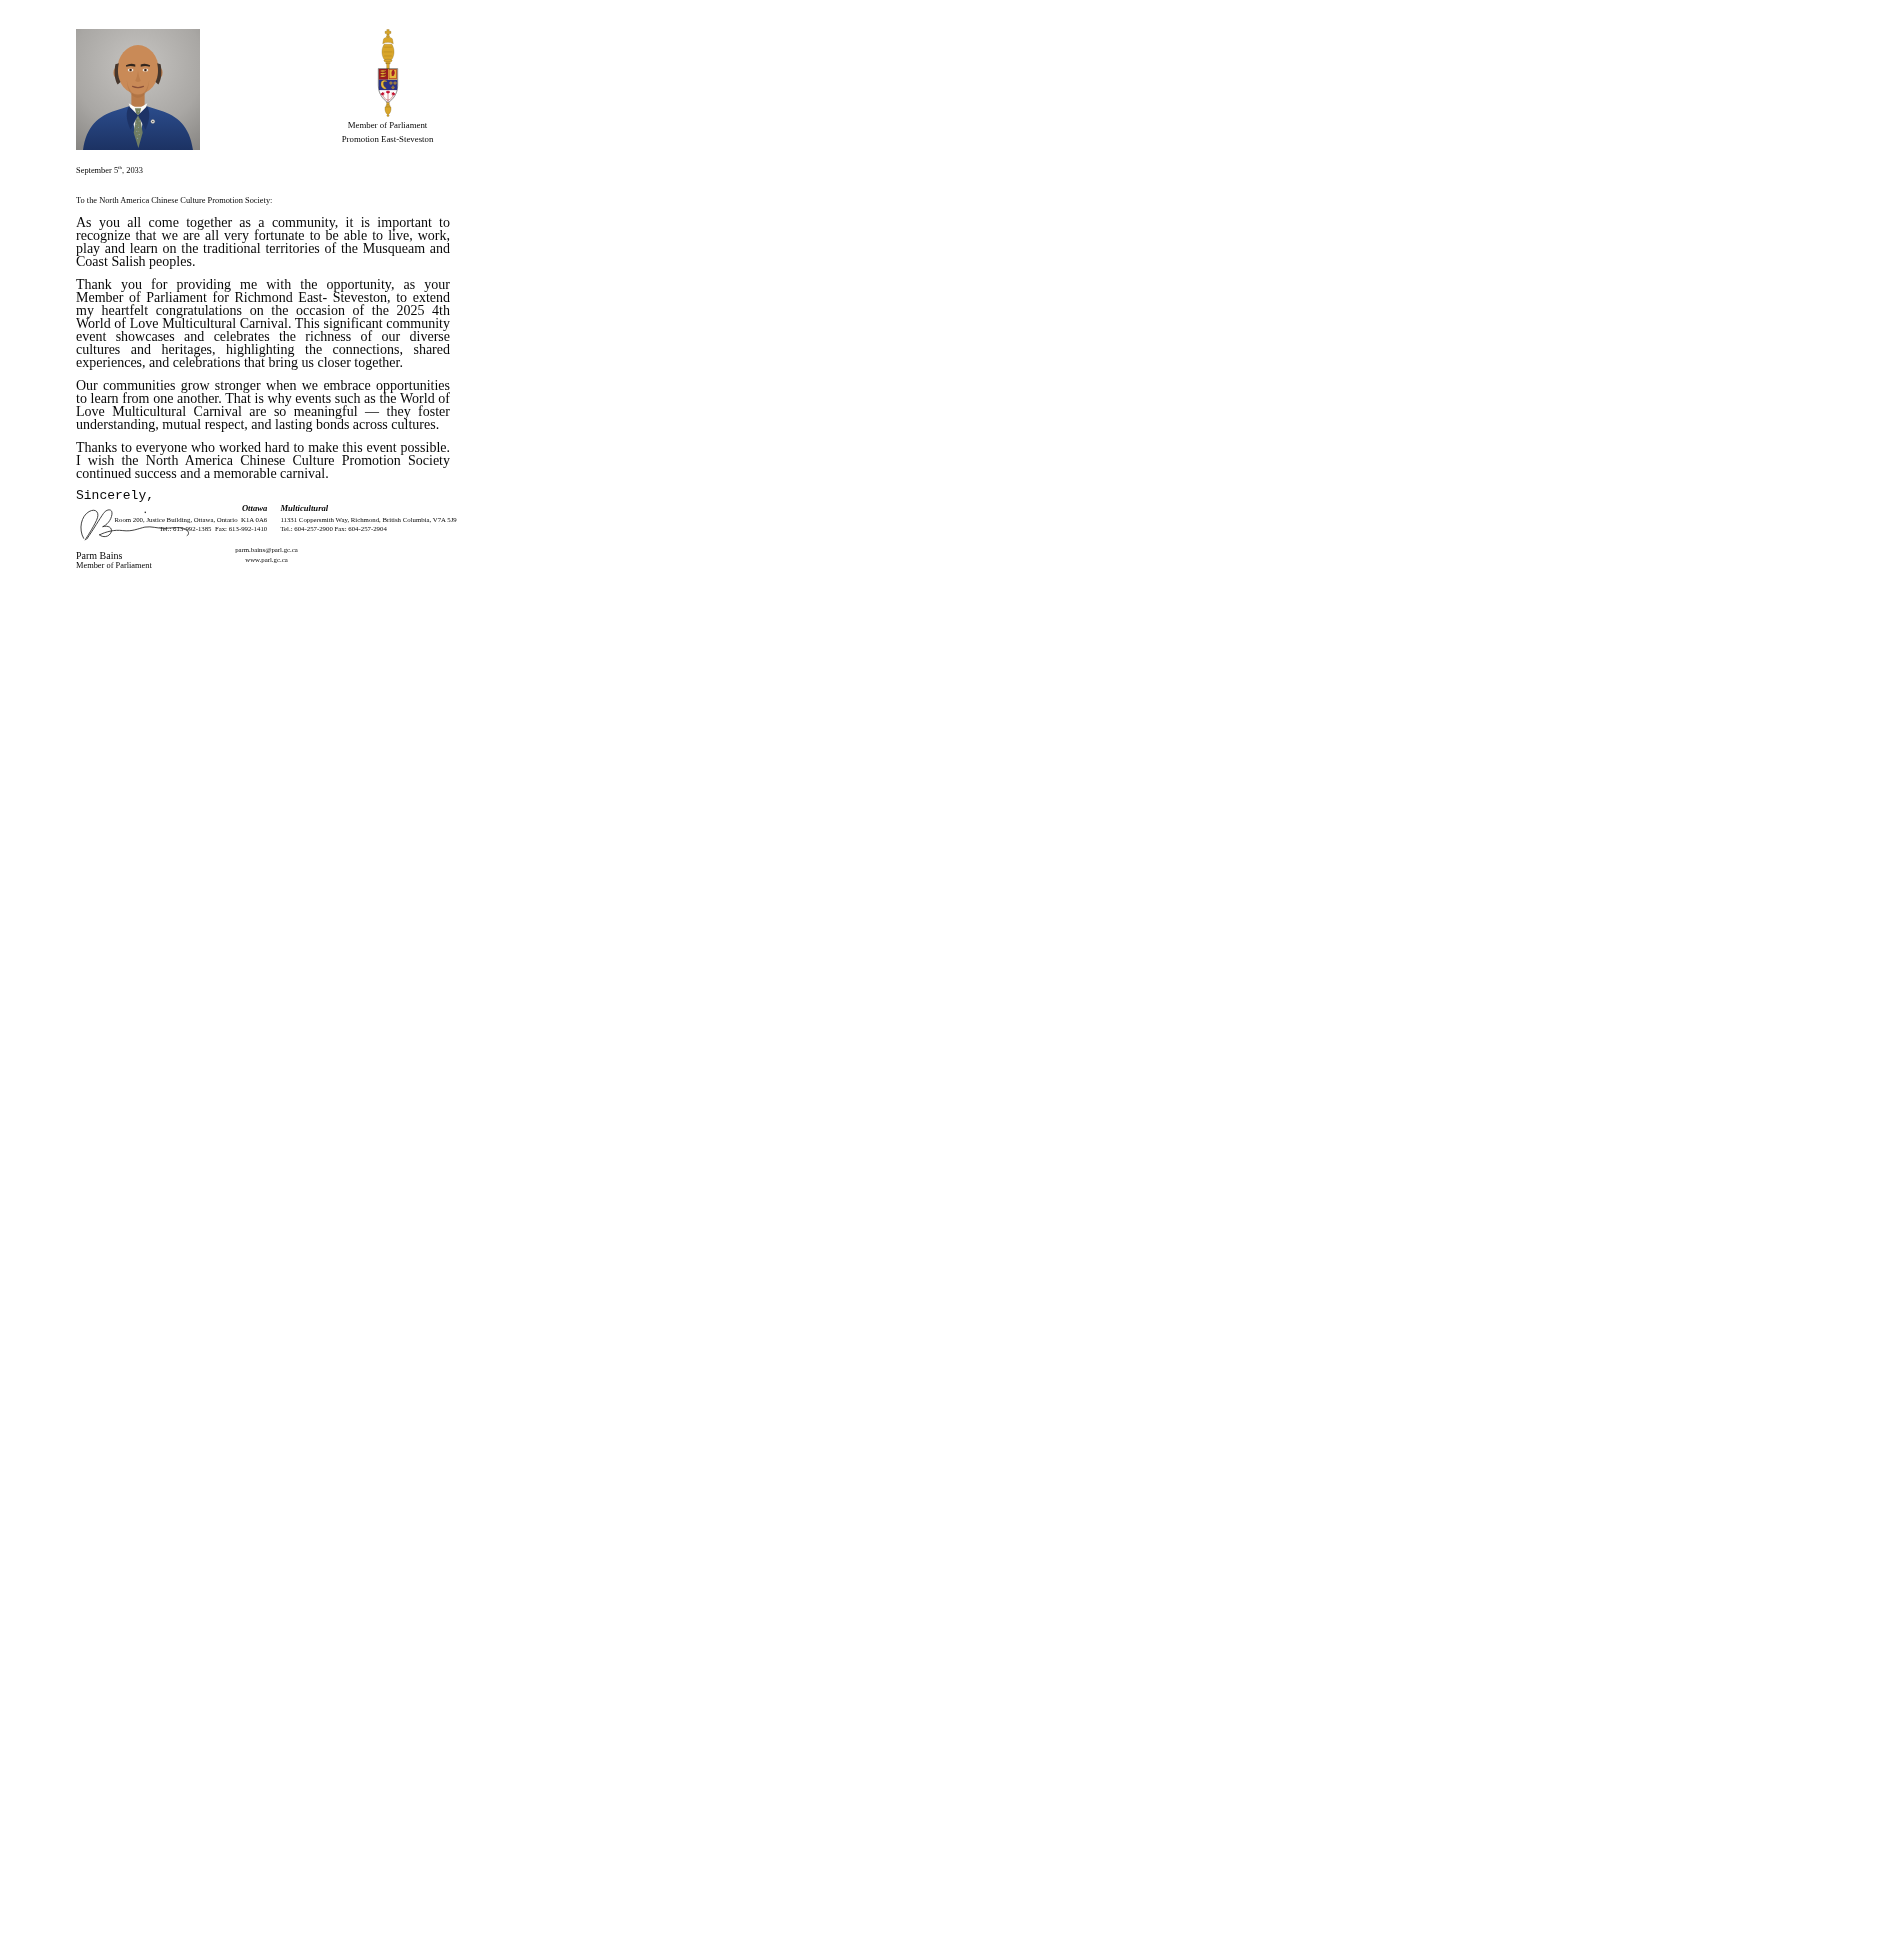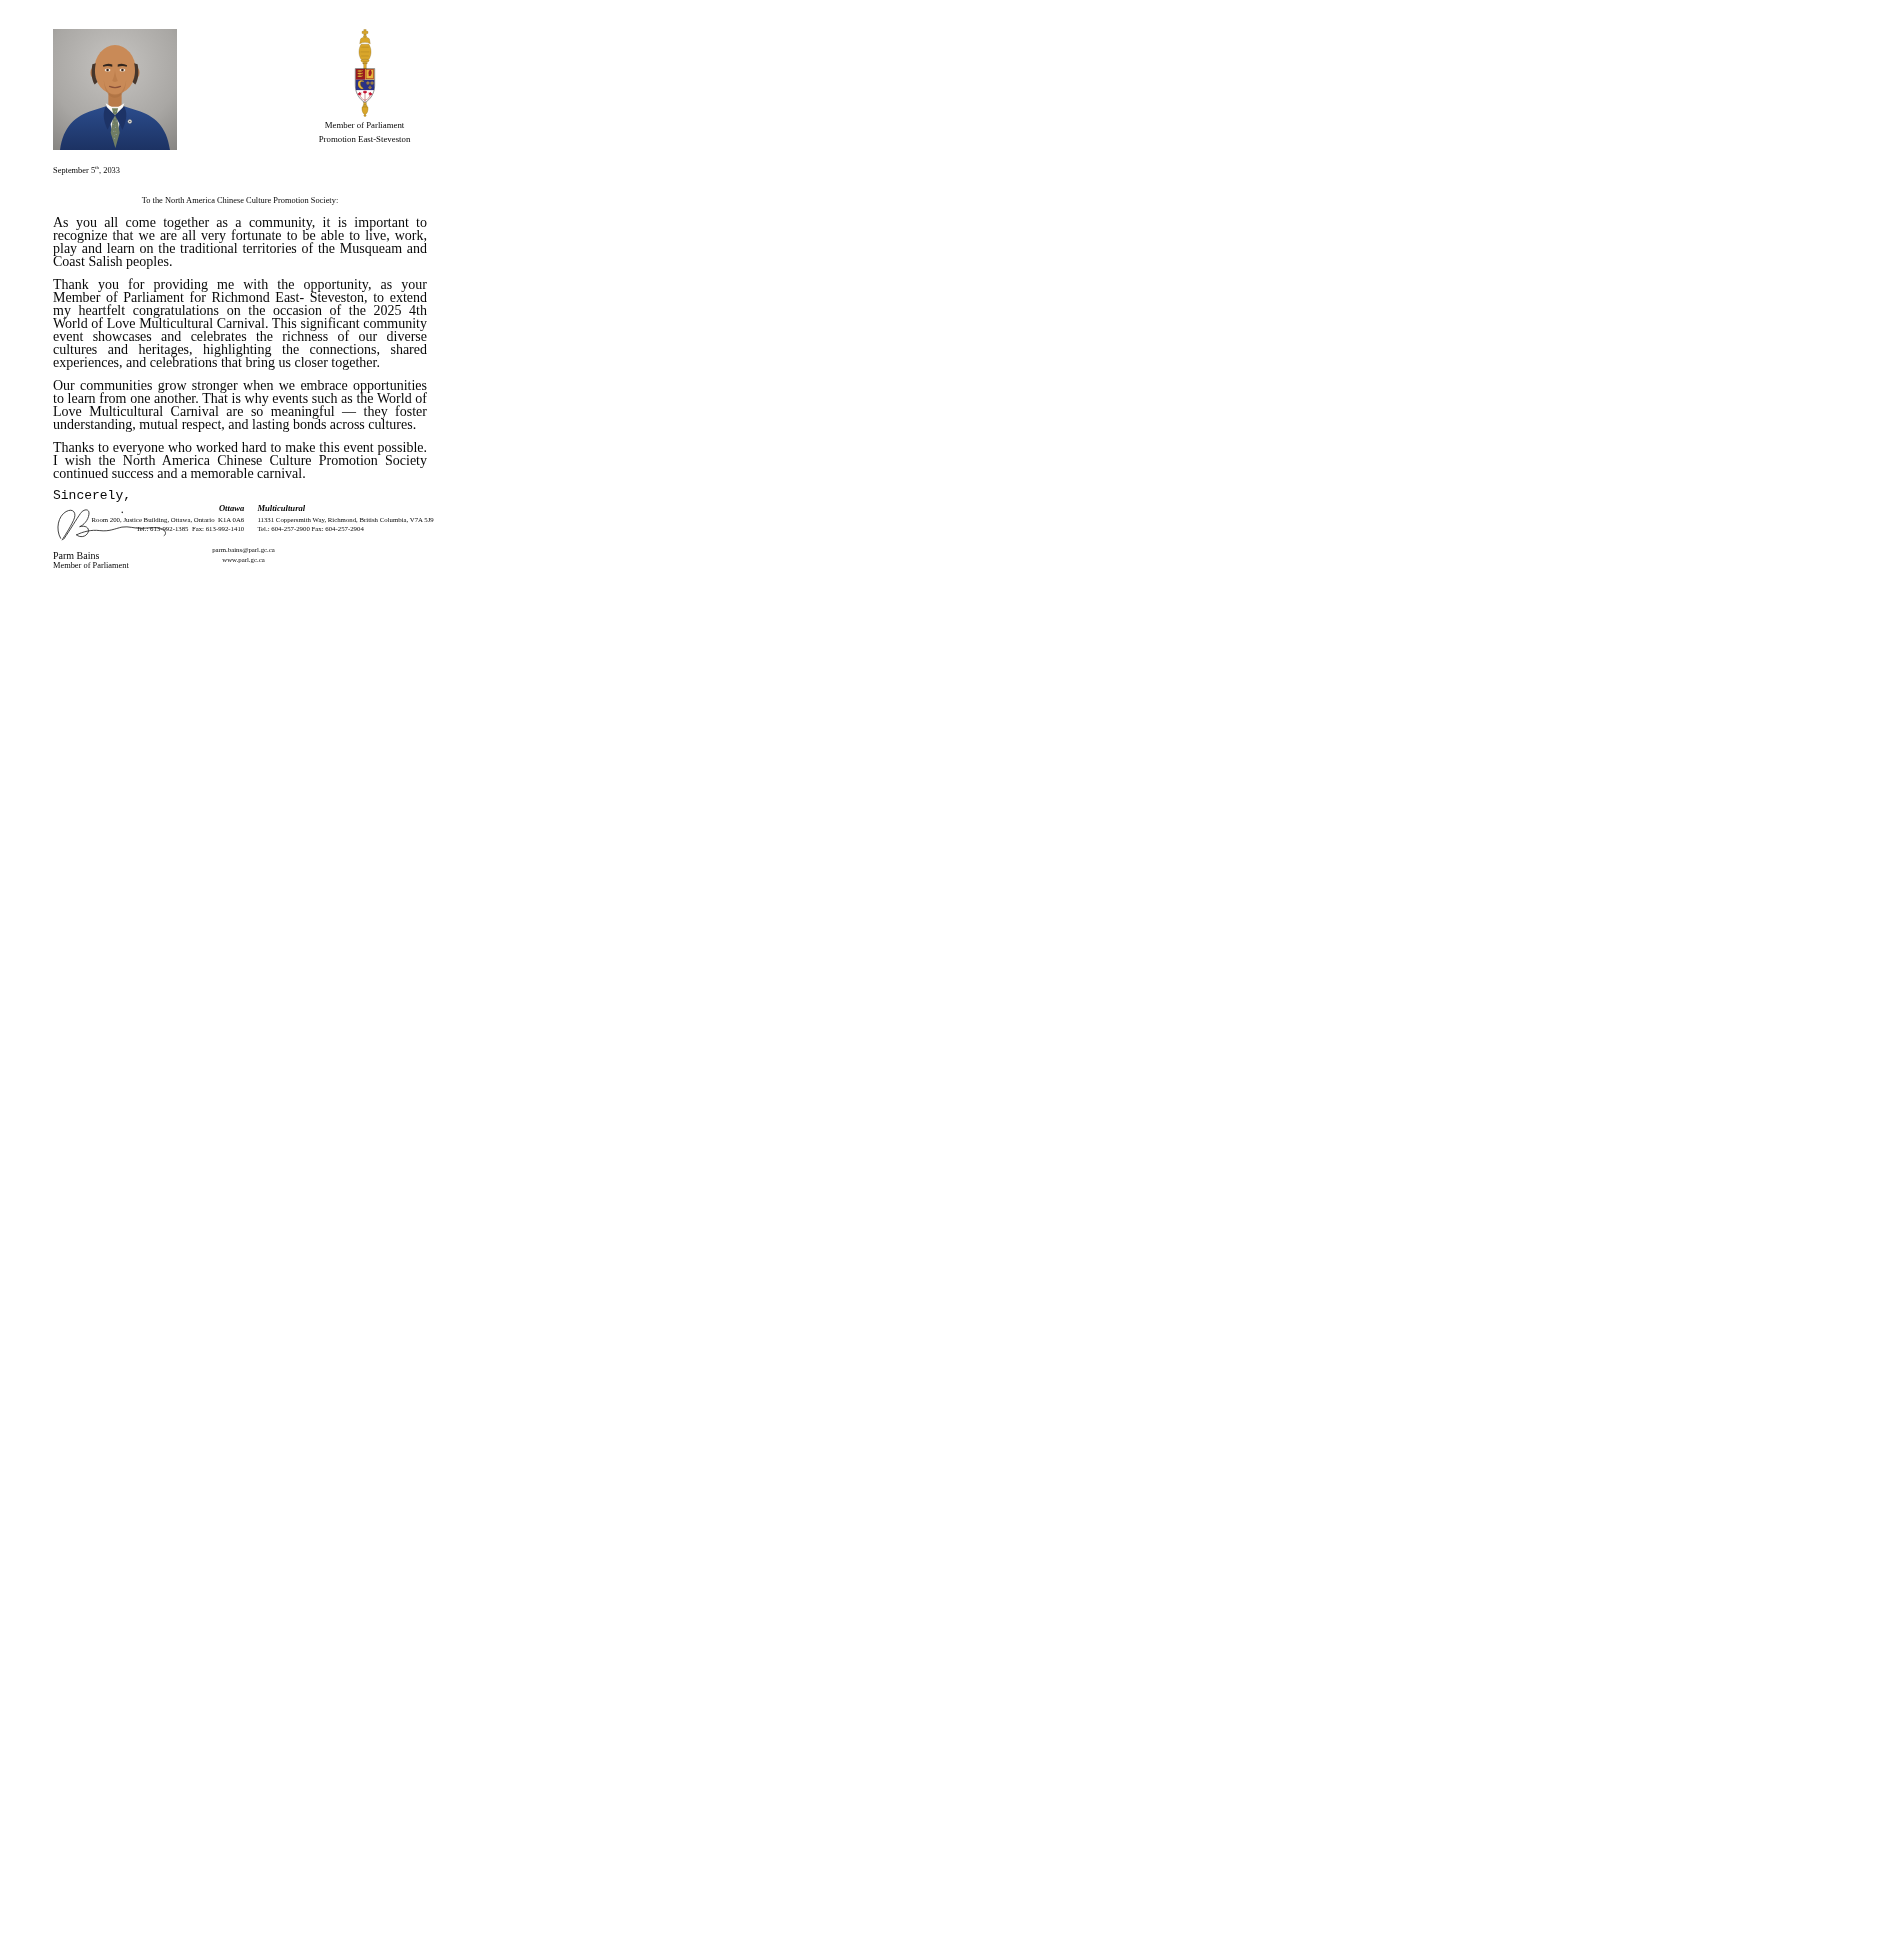--- a/index.html
+++ b/index.html
@@ -4,34 +4,35 @@
 <style>
   html,body{margin:0;padding:0;background:#ffffff;}
   .page{
     position:relative;
     width:474px;
     height:614px;
     background:#ffffff;
     font-family:"Liberation Serif","DejaVu Serif",serif;
     color:#070707;
     overflow:hidden;
+    margin-left:23px;
   }
   
   .header-row{position:absolute;left:53px;top:29px;width:374px;height:123px;}
   .portrait-wrap{position:absolute;left:0;top:0;width:124px;height:121px;}
   .portrait-wrap svg{display:block;width:100%;height:100%;}
   .header-right{position:absolute;left:237px;top:0;width:149px;text-align:center;}
   .crest-wrap{display:inline-block;width:30px;height:88px;}
   .crest-wrap svg{display:block;width:100%;height:100%;}
   .mp-line{font-size:8.8px;line-height:14.4px;white-space:nowrap;}
   
   .content{position:absolute;left:53px;top:165px;width:374px;}
   .date-line{font-size:8.4px;line-height:11.7px;}
   .date-line sup{font-size:5px;line-height:0;}
-  .salutation{margin-top:18px;font-size:8.4px;line-height:11.7px;text-align:center;}
+  .salutation{margin-top:18px;font-size:8.4px;line-height:11.7px;}
   p.body-para{margin:10px 0 0 0;font-size:14px;line-height:13px;text-align:justify;}
   .closing{margin-top:10px;font-size:13px;line-height:11.7px;font-family:Liberation Mono, monospace;}
   .signature-wrap{margin-top:3.1px;margin-left:0.8px;width:123px;height:38px;}
   .signature-wrap svg{display:block;width:100%;height:100%;}
   .signer-name{margin-top:7.8px;font-size:10px;line-height:10px;}
   .signer-title{font-size:8.4px;line-height:10px;}
   
   .footer-cols{position:absolute;left:53px;top:503px;width:393px;display:flex;align-items:flex-start;justify-content:center;}
   .fcol.ottawa{width:179px;text-align:right;}
   .fcol.constituency{margin-left:13.2px;text-align:left;}

